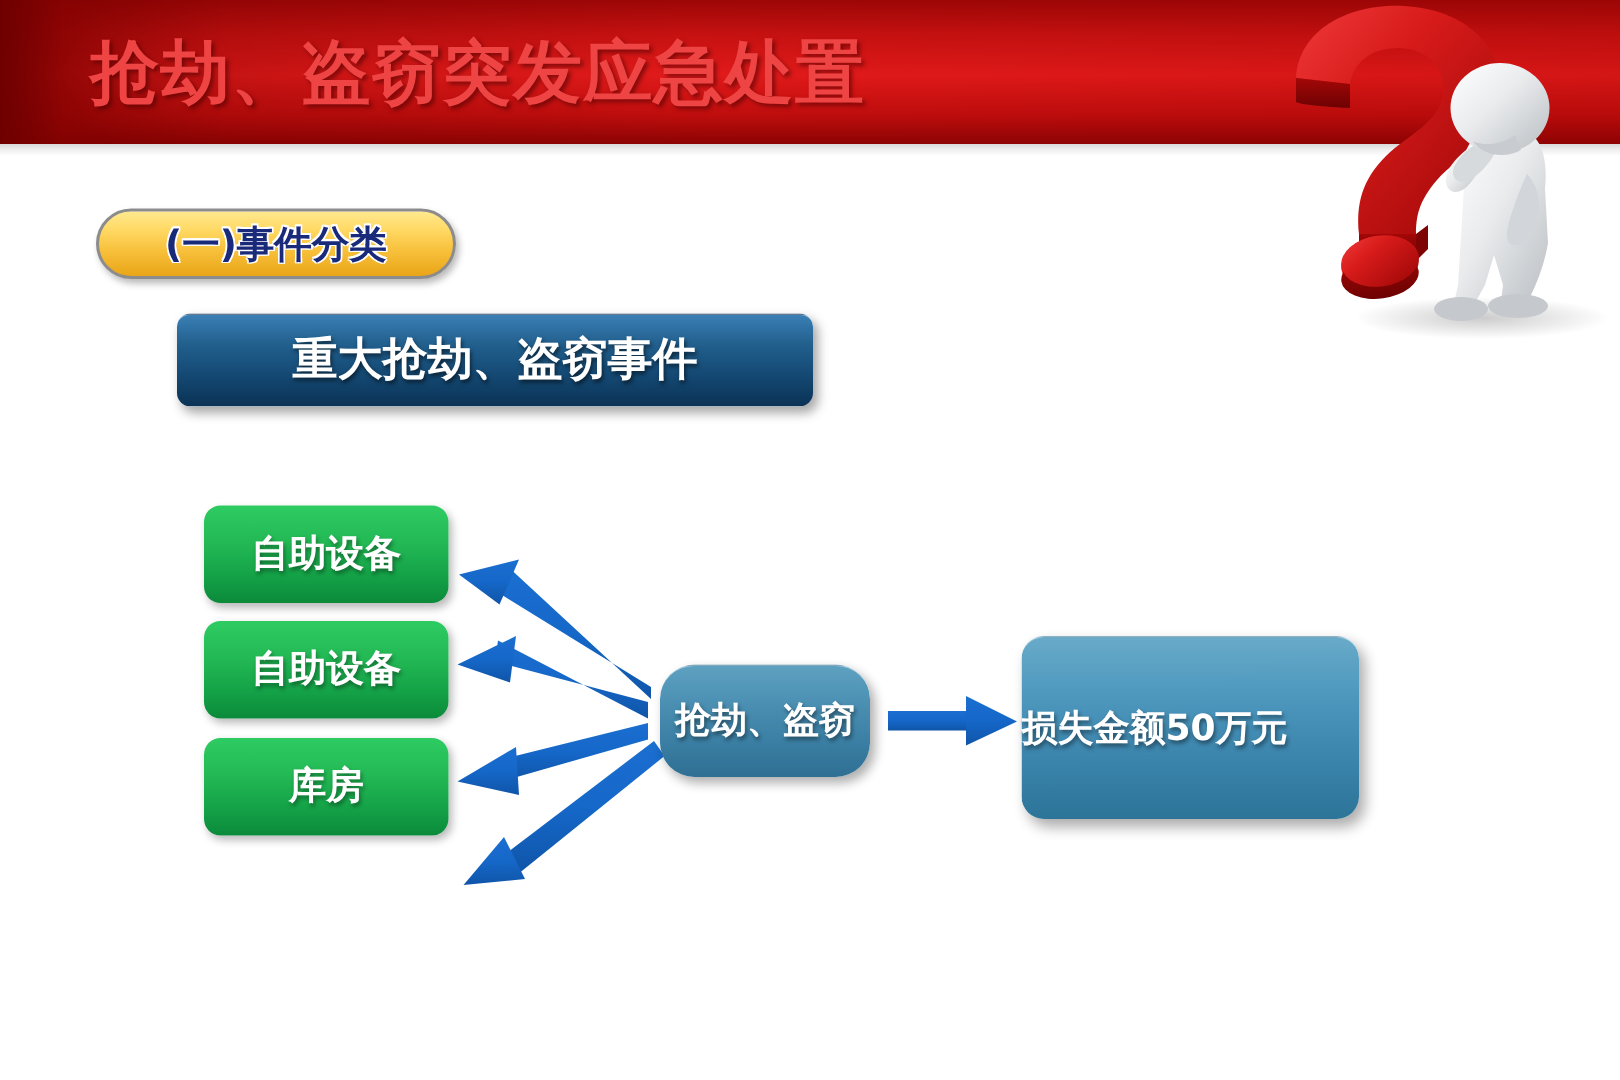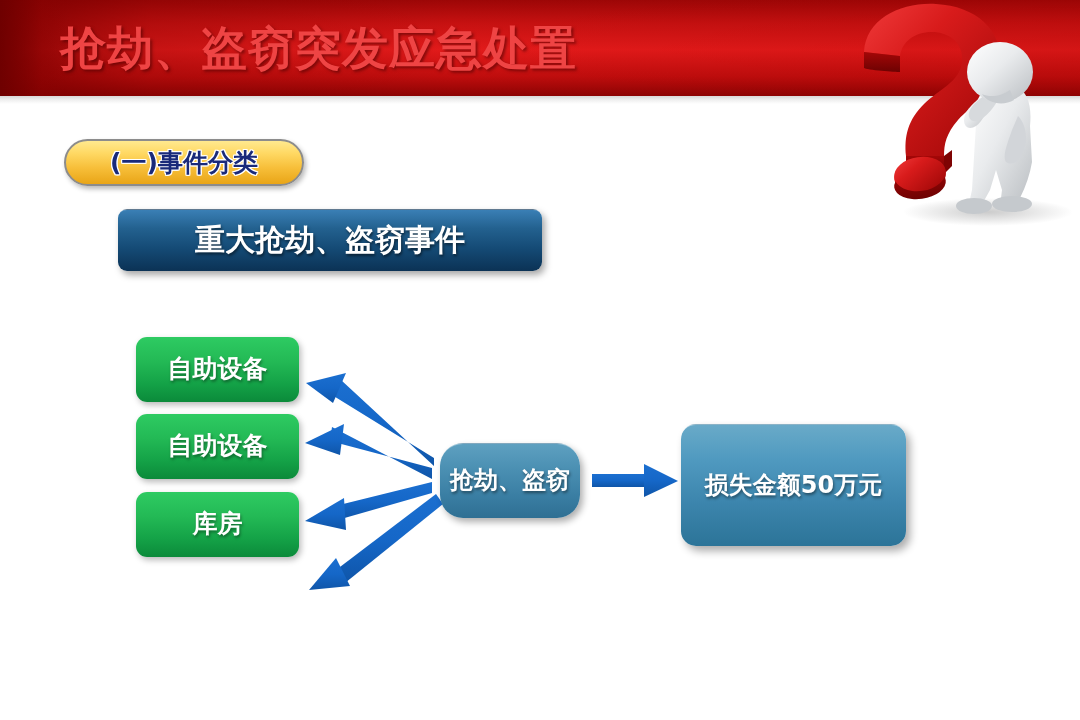--- a/index.html
+++ b/index.html
@@ -185,21 +185,21 @@
     top: 424px;
     width: 225px;
     height: 122px;
     border-radius: 15px;
     box-sizing: border-box;
     background: linear-gradient(180deg, #69aac8 0%, #509ac0 28%, #3d86ae 62%, #2c7498 100%);
     box-shadow: 4px 5px 9px rgba(0,0,0,0.33);
     border-top: 1px solid rgba(255,255,255,0.45);
     display: flex;
     flex-direction: column;
-    align-items: center;
+    align-items: flex-start;
     justify-content: center;
   }
   .outcome-line {
     font-size: 24px;
     font-weight: bold;
     color: #ffffff;
     line-height: 33px;
     white-space: nowrap;
     text-shadow: 1px 2px 3px rgba(0,0,0,0.45);
   }

